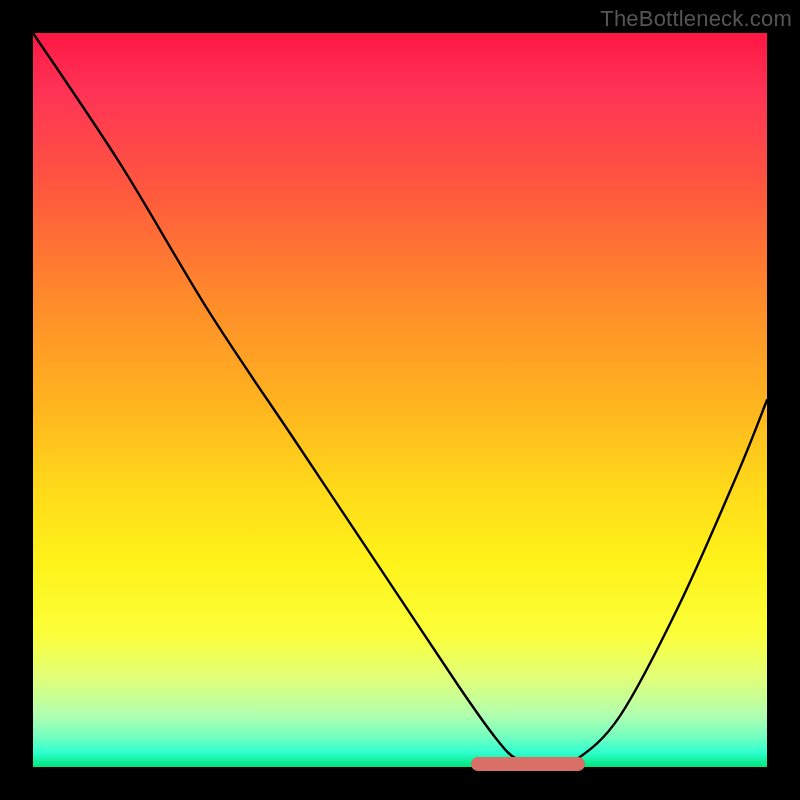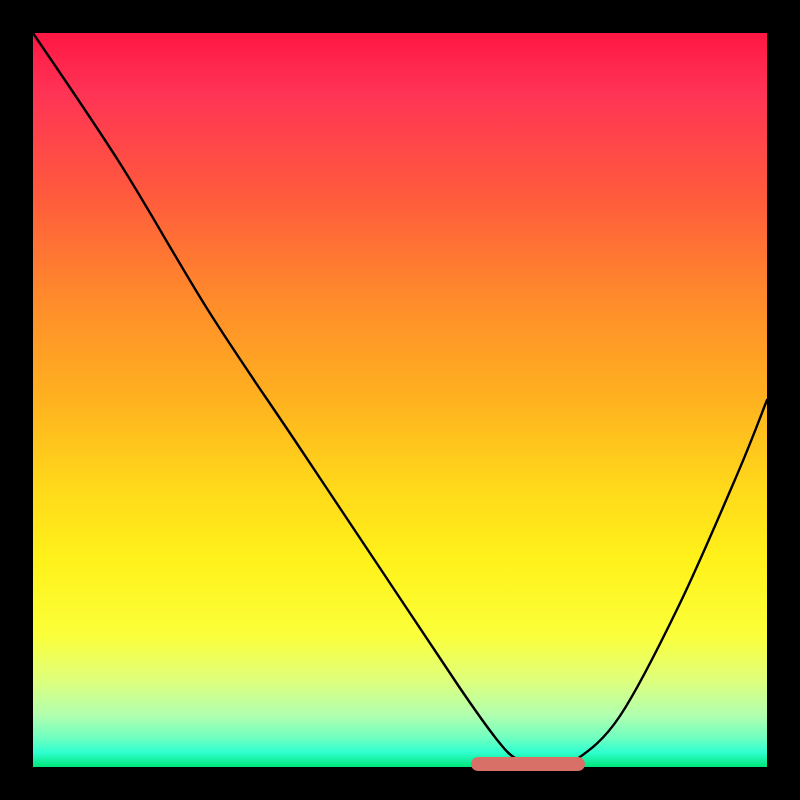--- a/index.html
+++ b/index.html
@@ -68,20 +68,21 @@
     height: 14px;
     border-radius: 50%;
     background: #d87068;
     top: 0;
   }
 </style>
 </head>
 <body>
 
 <div class="frame">
+  <div class="watermark">TheBottleneck.com</div>
 
   <div class="plot-area">
     <svg class="curve" viewBox="0 0 734 734" preserveAspectRatio="none">
       <path id="curve-path" fill="none" stroke="#000" stroke-width="2.4" stroke-linecap="round" stroke-linejoin="round" d="M 0,0 C 14.68,22.02 58.72,85.63333333333333 88.08,132.12 C 117.44,178.60666666666668 146.79999999999998,232.43333333333334 176.16,278.92 C 205.52,325.4066666666667 234.88,367 264.24,411.04 C 293.6,455.08000000000004 325.40666666666664,502.78999999999996 352.32,543.16 C 379.23333333333335,583.53 407.36999999999995,626.3466666666667 425.71999999999997,653.26 C 444.07,680.1733333333333 452.6333333333333,692.4066666666666 462.42,704.64 C 472.2066666666667,716.8733333333333 475.87666666666667,721.7666666666667 484.44,726.66 C 493.00333333333333,731.5533333333333 504.0133333333333,734 513.8,734 C 523.5866666666666,734 530.9266666666666,735.2233333333334 543.16,726.66 C 555.3933333333333,718.0966666666666 570.0733333333334,708.31 587.2,682.62 C 604.3266666666667,656.9300000000001 626.3466666666666,612.89 645.92,572.52 C 665.4933333333333,532.15 689.96,474.6533333333333 704.64,440.4 C 719.3199999999999,406.14666666666665 729.1066666666667,379.23333333333335 734,367"></path>
     </svg>
 
     <div id="highlight" class="highlight" style="left: 440.4px; width: 110.1px; top: 724px;">
       <span class="dot" style="left:-2px"></span>
       <span class="dot" style="right:-2px"></span>
     </div>

